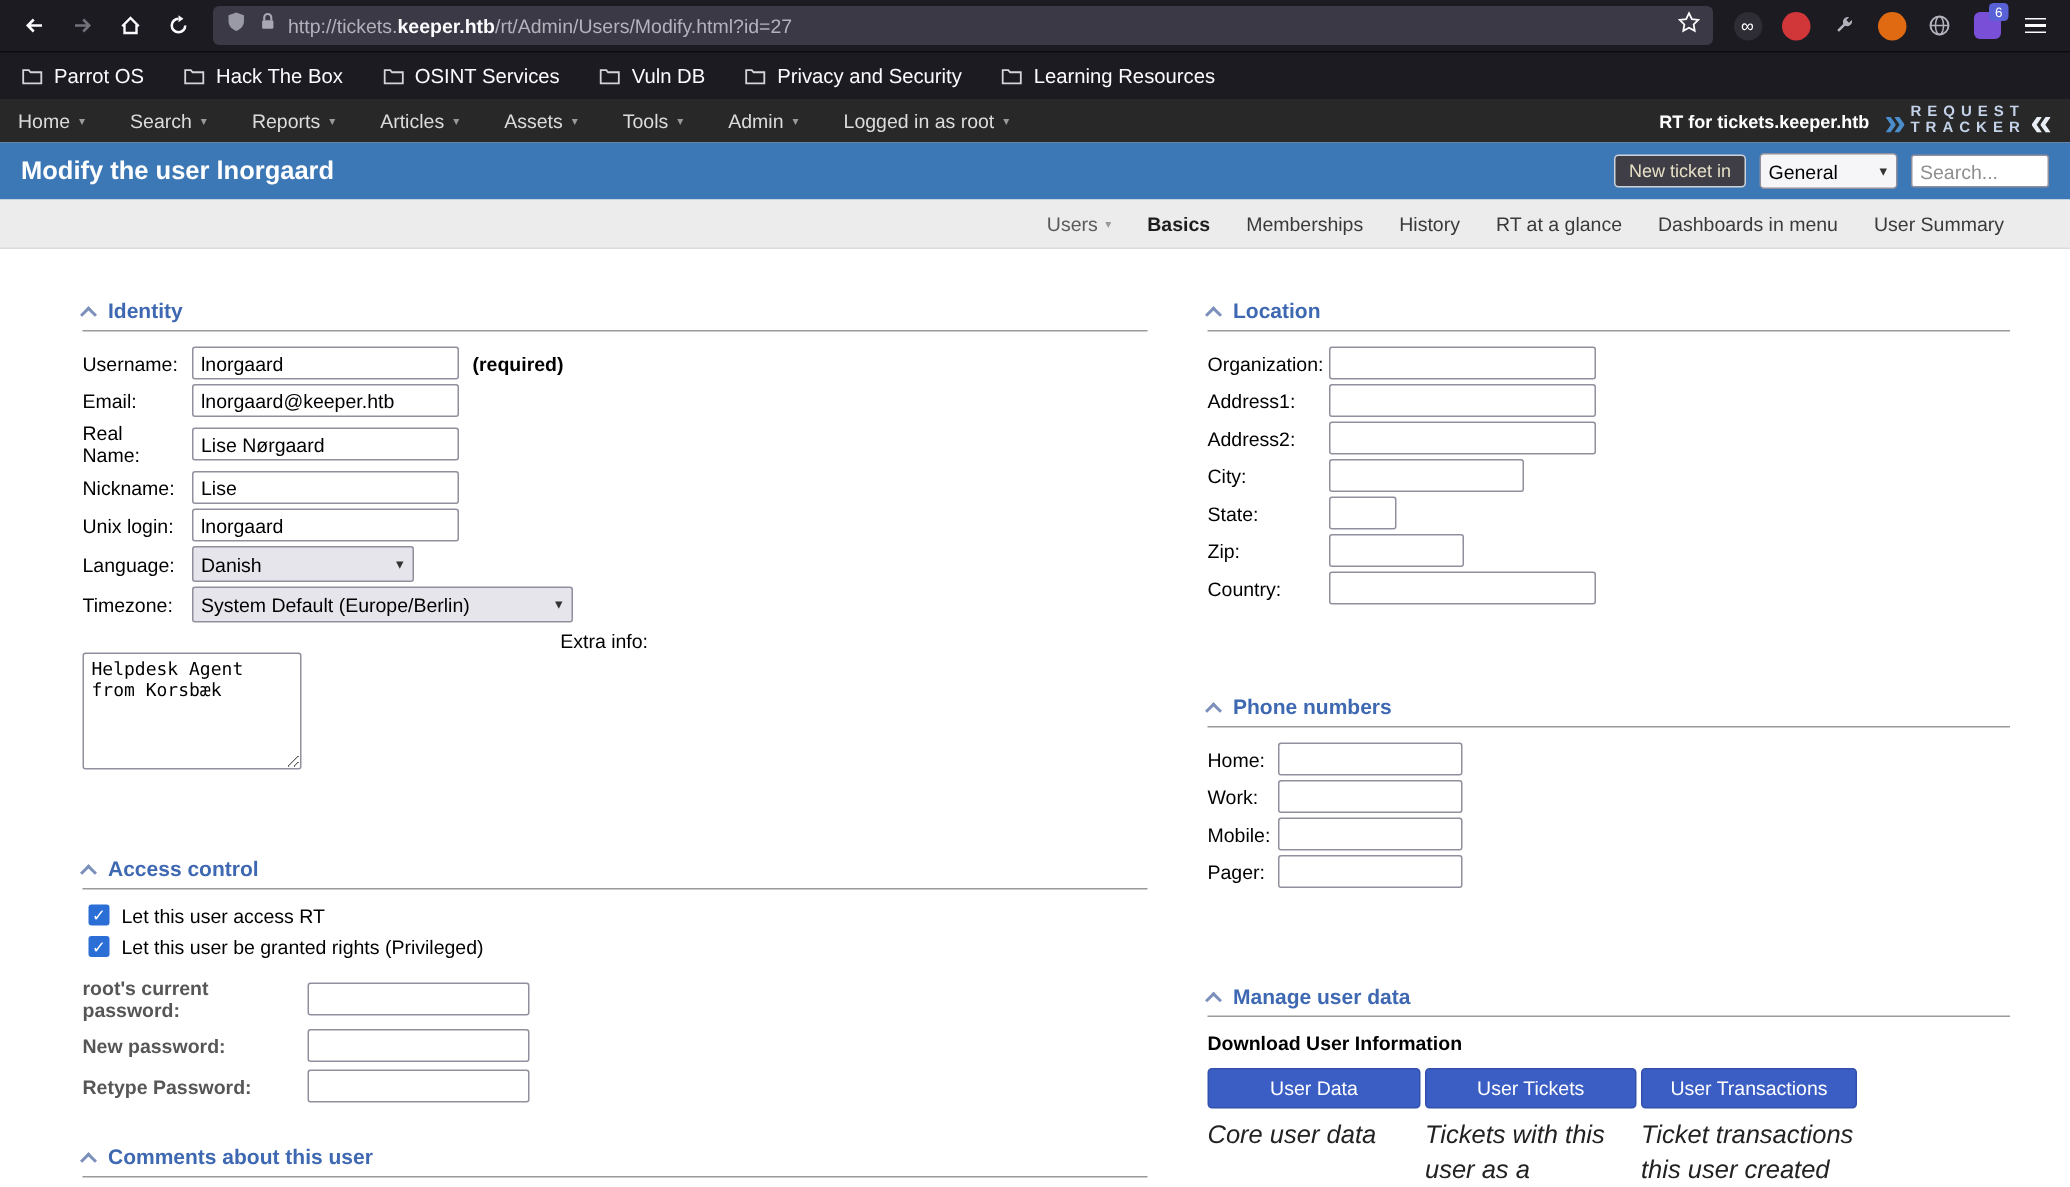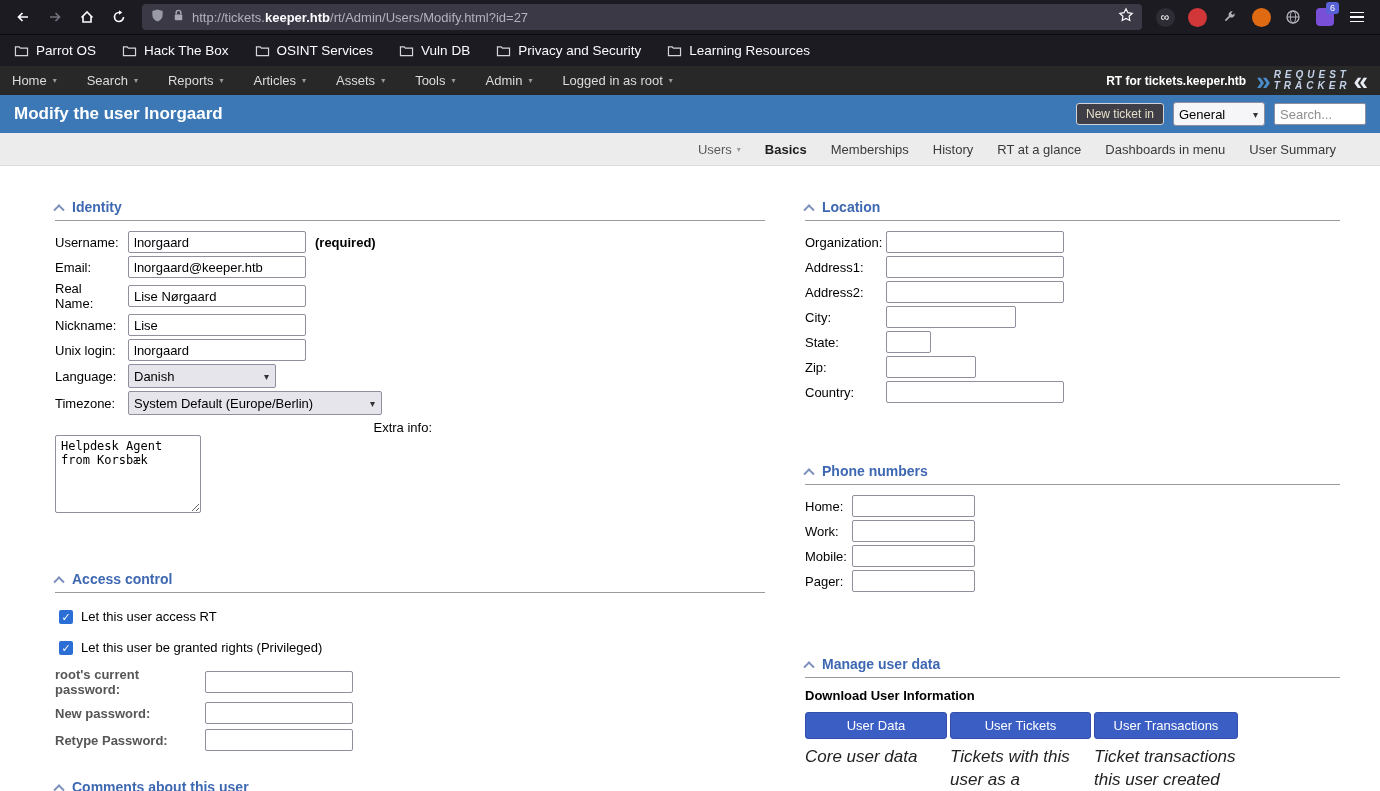--- a/index.html
+++ b/index.html
@@ -32,21 +32,21 @@
   
   .rtmenu { height: 29px; background: #282828; display: flex; align-items: center; padding: 0 12px; gap: 30px; }
   .rtmenu-item { display: flex; align-items: center; gap: 6px; color: #dcdcdc; font-size: 13px; white-space: nowrap; }
   .caret { font-size: 8px; color: #9a9a9a; }
   .rtmenu-right { margin-left: auto; display: flex; align-items: center; gap: 10px; }
   .rtfor { color: #ffffff; font-size: 12px; font-weight: bold; white-space: nowrap; }
   .rtlogo { display: flex; align-items: center; gap: 3px; }
   .rtlogo .chev-l { font-size: 26px; color: #4b8ccb; line-height: 1; font-weight: bold; }
   .rtlogo .chev-r { font-size: 26px; color: #e9eef6; line-height: 1; font-weight: bold; }
   .rtlogo .words { display: flex; flex-direction: column; line-height: 1.05; }
-  .rtlogo .words span { font-size: 10px; letter-spacing: 4px; color: #c3d2e8; font-weight: bold; font-style: italic; }
+  .rtlogo .words span { font-size: 10px; letter-spacing: 4px; color: #c3d2e8; font-weight: bold; }
 
   
   .pagehead { height: 38px; background: #3c78b6; display: flex; align-items: center; padding: 0 14px; }
   .pagetitle { color: #fff; font-size: 17px; font-weight: bold; }
   .pagehead-controls { margin-left: auto; display: flex; align-items: center; gap: 9px; }
   .newticket-btn { background: #3f3e47; border: 1px solid #cfd3da; color: #e6dfc5; font-size: 12px;
                    padding: 3px 9px; border-radius: 3px; font-family: inherit; }
   .selwrap { position: relative; display: inline-block; }
   .selwrap::after { content: "▾"; position: absolute; right: 7px; top: 50%; transform: translateY(-50%);
                     font-size: 10px; color: #333; pointer-events: none; }
@@ -92,21 +92,21 @@
   .comments-ta { width: 560px; height: 80px; font-size: 13px; }
   .required { font-weight: bold; font-size: 13px; margin-left: 9px; }
 
   .sect-identity { margin-top: 33px; }
   .sect-access { margin-top: 58px; }
   .sect-comments { margin-top: 28px; }
   .sect-location { margin-top: 33px; }
   .sect-phones { margin-top: 60px; }
   .sect-manage { margin-top: 64px; }
 
-  .cbrow { display: flex; align-items: flex-end; gap: 8px; margin: 16px 0 6px 4px; }
+  .cbrow { display: flex; align-items: flex-start; gap: 8px; margin: 0 0 6px 4px; }
   .cbox { width: 14px; height: 14px; background: #2b6fd6; border-radius: 2px; color: #fff; font-size: 11px;
           display: flex; align-items: center; justify-content: center; flex: 0 0 auto; }
   .cbox::after { content: "✓"; }
   .cblabel { font-size: 13px; color: #000; }
   .pwblock { margin-top: 12px; }
   .pwrow { display: flex; align-items: center; margin-bottom: 5px; }
 
   .subhead { font-weight: bold; font-size: 13px; color: #000; margin: 6px 0 9px; }
   .dlrow { display: flex; gap: 3px; }
   .dlcol { display: flex; flex-direction: column; }

